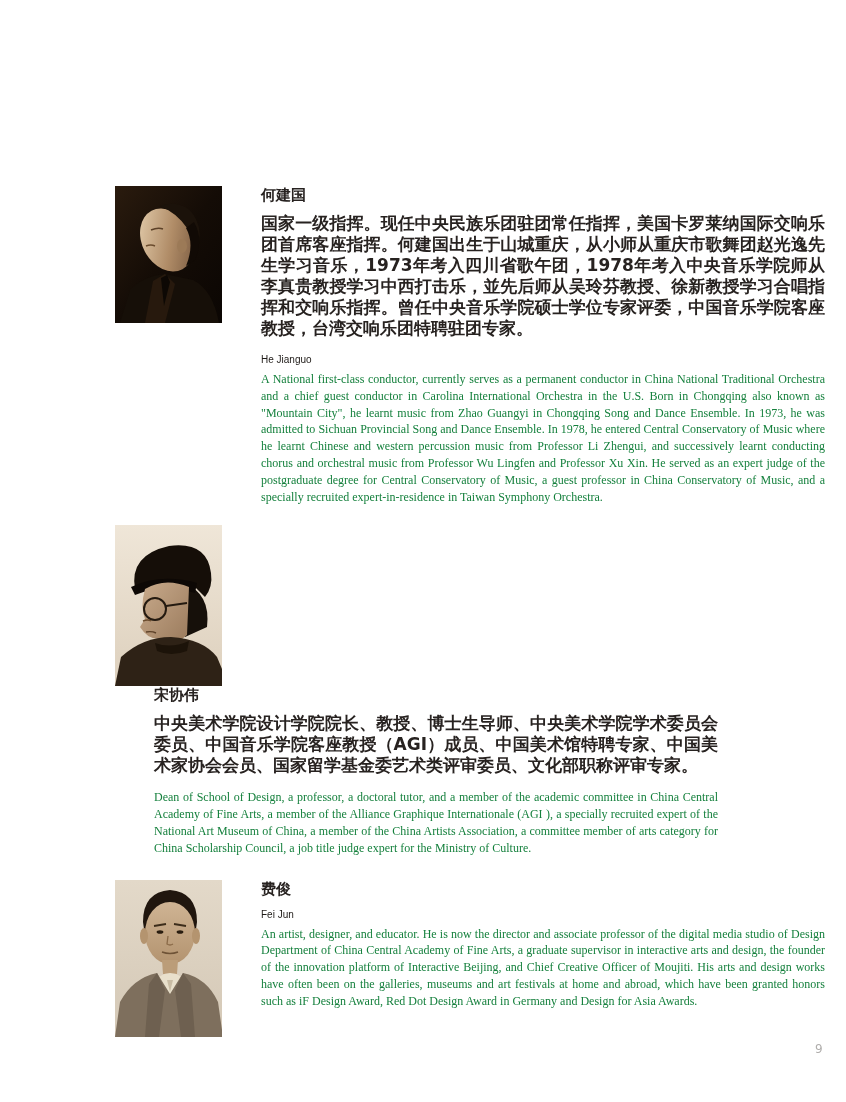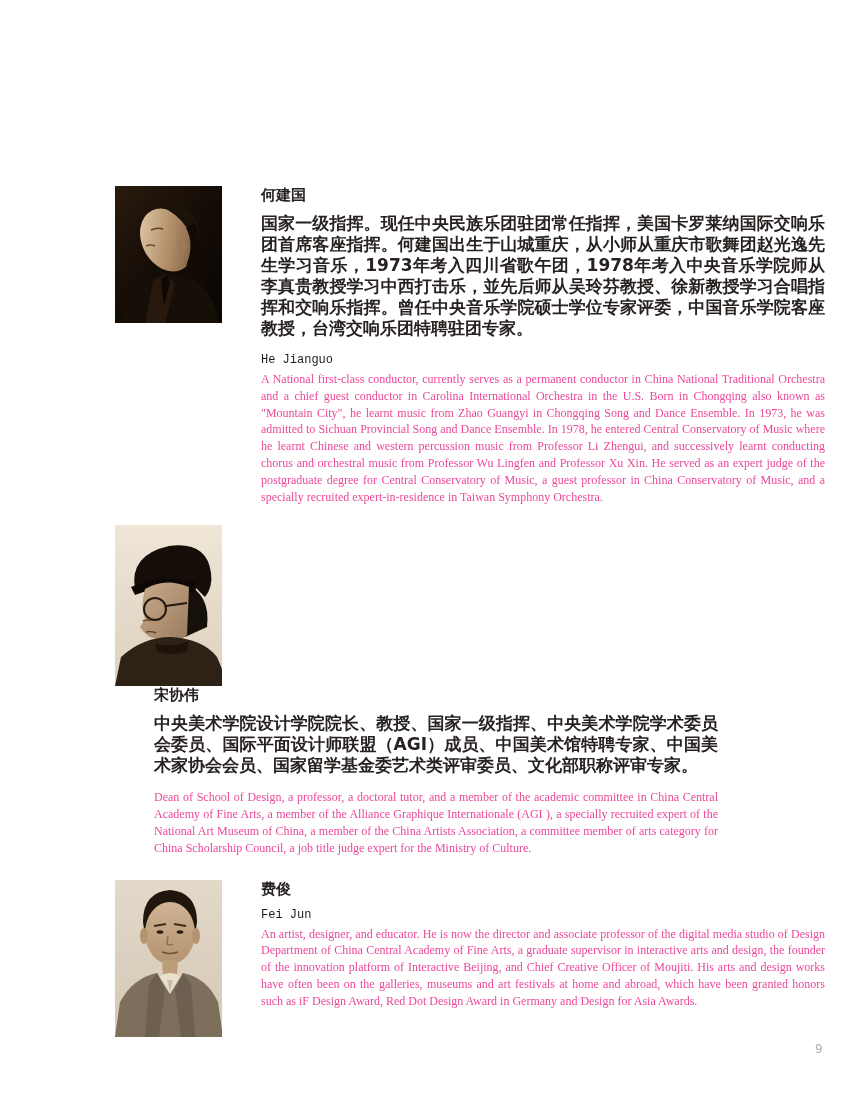--- a/index.html
+++ b/index.html
@@ -46,30 +46,30 @@
   .bio-zh {
     font-family: "DejaVu Sans", sans-serif;
     font-size: 17px;
     font-weight: bold;
     color: #272220;
     line-height: 21px;
     text-align: justify;
     margin: 0 0 13px 0;
   }
   .name-en {
-    font-family: Liberation Mono, monospace;
-    font-size: 12px;
+    font-family: Liberation Sans, sans-serif;
+    font-size: 10px;
     color: #1e1a17;
     margin: 0 0 3px 0;
     line-height: 16px;
   }
   .bio-en {
     font-family: "Liberation Serif", "DejaVu Serif", serif;
     font-size: 12px;
-    color: #ec4899;
+    color: #15803d;
     line-height: 16.8px;
     text-align: justify;
     margin: 0;
   }
   .page-number {
     position: absolute;
     top: 1042px;
     left: 778px;
     font-family: "DejaVu Sans", sans-serif;
     font-size: 12px;
@@ -137,21 +137,21 @@
         <circle cx="40" cy="84" r="11" fill="none" stroke="#241a10" stroke-width="2"></circle>
         <path d="M51,81 L72,78" stroke="#241a10" stroke-width="2" fill="none"></path>
         <path d="M28,96 Q33,94 36,96" stroke="#6b4c2e" stroke-width="1.4" fill="none"></path>
         <path d="M31,107 Q37,106 41,108" stroke="#5c4128" stroke-width="1.4" fill="none"></path>
         <path d="M0,161 L6,132 Q28,112 56,112 Q88,114 102,132 L107,144 L107,161 Z" fill="#2e2216"></path>
         <path d="M40,118 Q56,124 74,116 L72,126 Q56,132 42,126 Z" fill="#1c1309"></path>
       </svg>
     </div>
     <div class="text-col">
       <h3 class="name-zh">宋协伟</h3>
-      <p class="bio-zh">中央美术学院设计学院院长、教授、国家一级指挥、中央美术学院学术委员会委员、国际平面设计师联盟（AGI）成员、中国美术馆特聘专家、中国美术家协会会员、国家留学基金委艺术类评审委员、文化部职称评审专家。</p>
+      <p class="bio-zh">中央美术学院设计学院院长、教授、博士生导师、中央美术学院学术委员会委员、中国音乐学院客座教授（AGI）成员、中国美术馆特聘专家、中国美术家协会会员、国家留学基金委艺术类评审委员、文化部职称评审专家。</p>
       <p class="bio-en">Dean of School of Design, a professor, a doctoral tutor, and a member of the academic committee in China Central Academy of Fine Arts, a member of the Alliance Graphique Internationale (AGI ), a specially recruited expert of the National Art Museum of China, a member of the China Artists Association, a committee member of arts category for China Scholarship Council, a job title judge expert for the Ministry of Culture.</p>
     </div>
   </div>
 
   <div class="bio-section third">
     <div class="photo-frame" role="img" aria-label="Sepia frontal portrait of Fei Jun with short dark hair wearing a jacket over a light shirt against a light background">
       <svg width="108" height="157" viewBox="0 0 108 157" aria-hidden="true">
         <defs>
           <linearGradient id="p3bg" x1="0" y1="0" x2="0" y2="1">
             <stop offset="0" stop-color="#e3d9c9"></stop>

